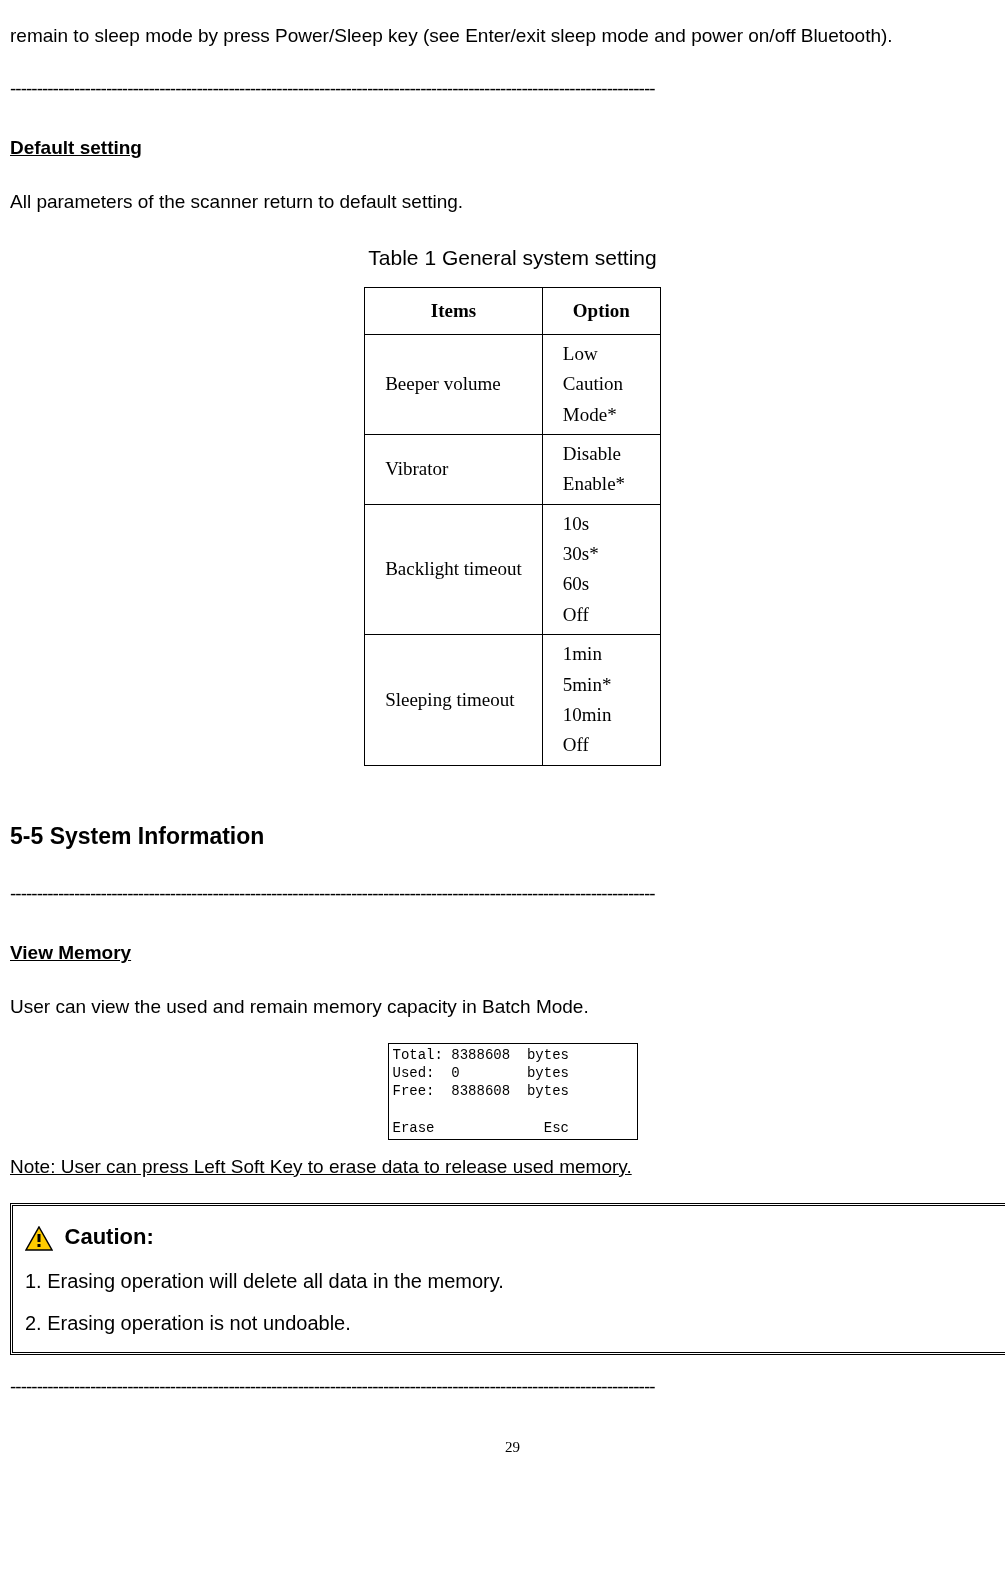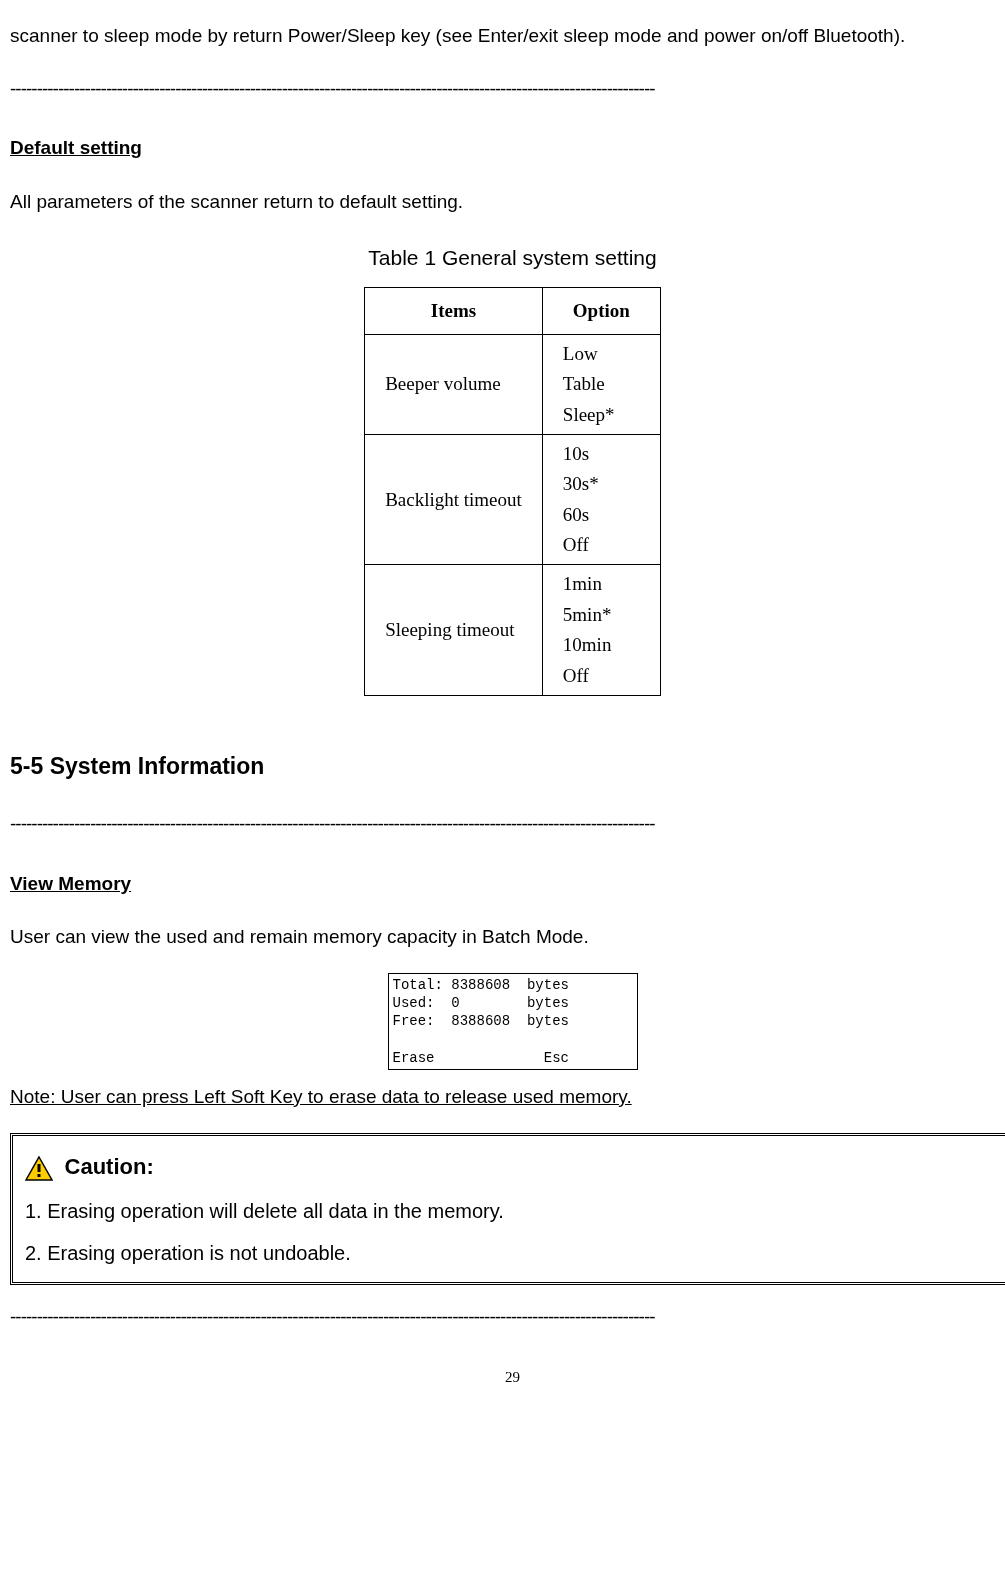--- a/index.html
+++ b/index.html
@@ -107,21 +107,21 @@
       font-family: "Times New Roman", serif;
     }
     .option-line {
       display: block;
     }
   </style>
 </head>
 <body>
 
 <p class="justified">
-  <span>scanner to sleep mode by return Power/Sleep key (see </span><span class="bold">Enter/exit sleep mode</span><span> and </span><span class="bold">power on/off Bluetooth</span><span>).</span>
+  <span>remain to sleep mode by press Power/Sleep key (see </span><span class="bold">Enter/exit sleep mode</span><span> and </span><span class="bold">power on/off Bluetooth</span><span>).</span>
 </p>
 
 <div class="separator">-------------------------------------------------------------------------------------------------------------------------</div>
 
 <div class="section-heading underline">Default setting</div>
 
 <p>All parameters of the scanner return to default setting.</p>
 
 <div class="table-caption">Table 1 General system setting</div>
 
@@ -130,22 +130,29 @@
     <tr>
       <th>Items</th>
       <th>Option</th>
     </tr>
   </thead>
   <tbody>
     <tr>
       <td>Beeper volume</td>
       <td class="options">
         <span class="option-line">Low</span>
-        <span class="option-line">Table</span>
-        <span class="option-line">Sleep*</span>
+        <span class="option-line">Caution</span>
+        <span class="option-line">Mode*</span>
+      </td>
+    </tr>
+    <tr>
+      <td>Vibrator</td>
+      <td class="options">
+        <span class="option-line">Disable</span>
+        <span class="option-line">Enable*</span>
       </td>
     </tr>
     <tr>
       <td>Backlight timeout</td>
       <td class="options">
         <span class="option-line">10s</span>
         <span class="option-line">30s*</span>
         <span class="option-line">60s</span>
         <span class="option-line">Off</span>
       </td>

